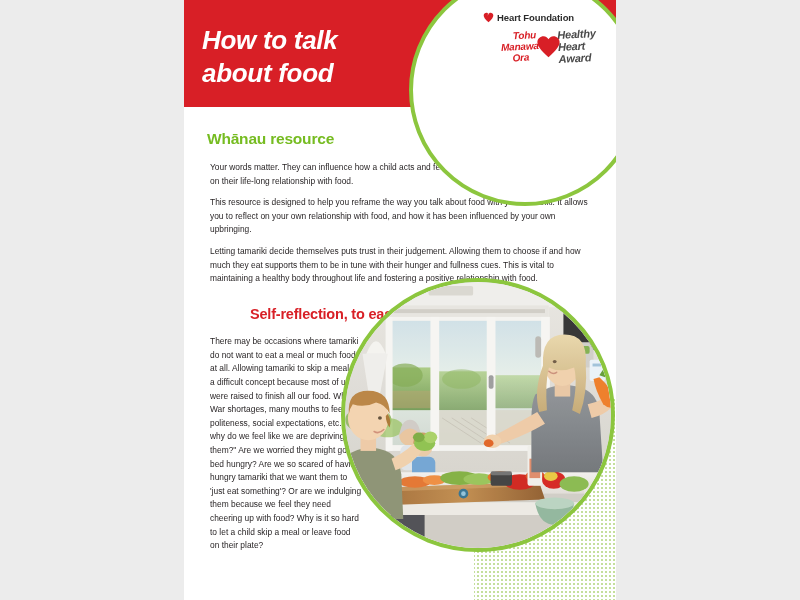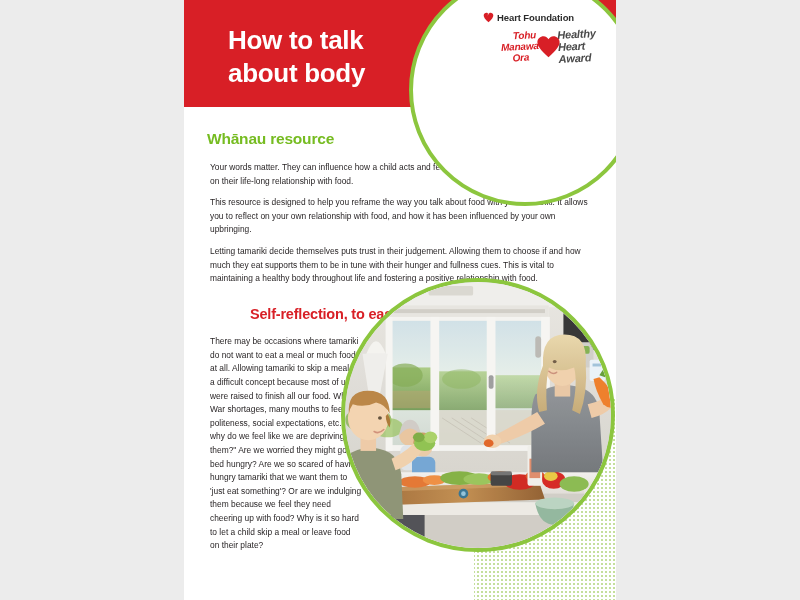--- a/index.html
+++ b/index.html
@@ -47,28 +47,29 @@
   .header-red {
     position: absolute;
     left: 0; top: 0;
     width: 432px; height: 107px;
     background: #d81f26;
     z-index: 3;
   }
 
   .header-title {
     position: absolute;
-    left: 44px; top: 24px;
+    left: 18px; top: 24px;
     width: 250px;
     color: #ffffff;
     font-size: 26px;
     font-weight: 700;
     line-height: 1.26;
     letter-spacing: -.3px;
     z-index: 6;
+    font-style: italic;
   }
   .header-title .ln { display: block; }
 
   
   .logo-circle {
     position: absolute;
     left: 225px; top: -26px;
     width: 232px; height: 232px;
     border-radius: 50%;
     background: #ffffff;
@@ -220,21 +221,21 @@
 
     <div class="dot-field"></div>
     <div class="dot-mask"></div>
 
     <div class="header-red"></div>
 
     <div class="logo-circle"></div>
 
     <h1 class="header-title">
       <span class="ln">How to talk</span>
-      <span class="ln">about body</span>
+      <span class="ln">about food</span>
     </h1>
 
     <div class="logo-wrap">
       <div class="hf-row">
         <svg class="hf-heart" viewBox="0 0 32 32">
           <path d="M16 30 C6 21 2 15 2 10 C2 5 6 2 10 2 C13 2 15 4 16 6 C17 4 19 2 22 2 C26 2 30 5 30 10 C30 15 26 21 16 30 Z" fill="#d81f26"></path>
           <path d="M14 3 C15 6 14 9 12 11 C14 10 16 8 17 5 Z" fill="#ffffff" opacity=".65"></path>
         </svg>
         <span class="hf-text">Heart Foundation</span>
       </div>

